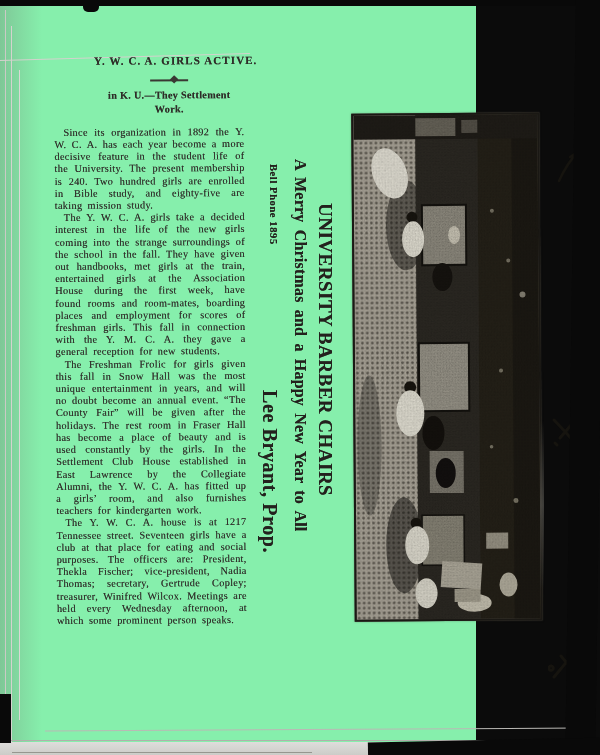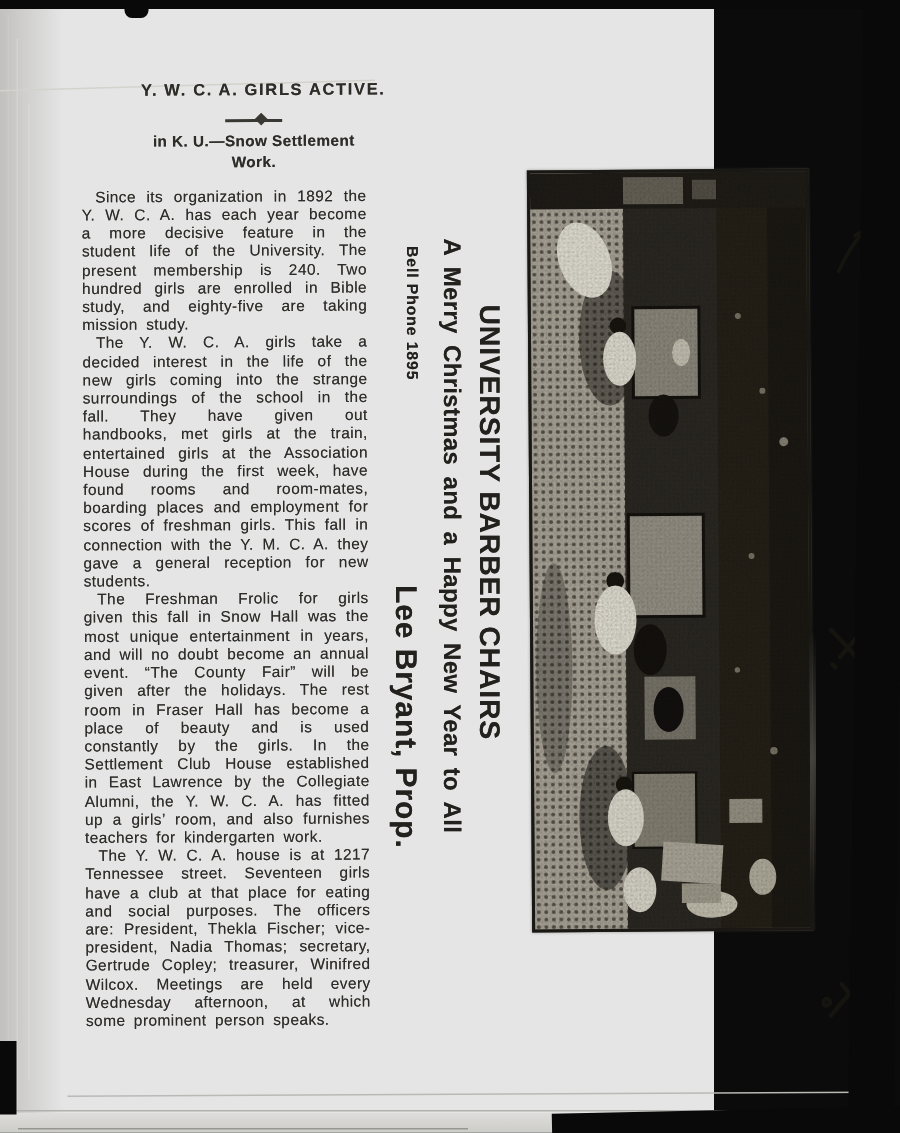--- a/index.html
+++ b/index.html
@@ -1,17 +1,17 @@
 <!DOCTYPE html>
 <html><head>
 <meta charset="utf-8">
 <style>
   html,body{margin:0;padding:0;width:600px;height:755px;overflow:hidden;background:#0b0b0b;}
   *{box-sizing:border-box;}
-  .scan{position:absolute;left:0;top:0;width:476px;height:755px;background:#e5e5e5;font-family:Liberation Sans, sans-serif;}
+  .scan{position:absolute;left:0;top:0;width:476px;height:755px;background:#86efac;font-family:Liberation Serif, serif;}
   
   .edge{position:absolute;background:#090909;}
   .edge-top{left:0;top:0;width:600px;height:6px;}
   .edge-notch{left:83px;top:4px;width:16px;height:8px;border-radius:0 0 5px 5px;}
   .edge-right{left:576px;top:-10px;width:30px;height:790px;transform:rotate(0.8deg);transform-origin:top right;}
   .edge-bottom-wedge{left:368px;top:740px;width:240px;height:20px;transform:rotate(-1.2deg);}
   .edge-bottom-left{left:0;top:694px;width:11px;height:49px;}
   
   .left-shade{position:absolute;left:0;top:0;width:42px;height:100%;background:linear-gradient(to right,rgba(110,108,102,.30),rgba(110,108,102,0));}
   .vline{position:absolute;width:1px;background:#cbcac5;}
@@ -55,21 +55,21 @@
   <div class="vline v3"></div>
   <div class="diag-top"></div>
 
   <div class="article">
     <div class="headline">Y. W. C. A. GIRLS ACTIVE.</div>
     <div class="divider">
       <span class="div-line"></span>
       <span class="div-diamond"></span>
     </div>
     <div class="subhead">
-      <div>in K. U.—Snow Settlement</div>
+      <div>in K. U.—They Settlement</div>
       <div>Work.</div>
     </div>
     <div class="bodytext">
       <p>Since its organization in 1892 the Y. W. C. A. has each year become a more decisive feature in the student life of the University.  The present membership is 240.  Two hundred girls are enrolled in Bible study, and eighty-five are taking mission study.</p>
       <p>The Y. W. C. A. girls take a decided interest in the life of the new girls coming into the strange surroundings of the school in the fall.  They have given out handbooks, met girls at the train, entertained girls at the Association House during the first week, have found rooms and room-mates, boarding places and employment for scores of freshman girls.  This fall in connection with the Y. M. C. A. they gave a general reception for new students.</p>
       <p>The Freshman Frolic for girls given this fall in Snow Hall was the most unique entertainment in years, and will no doubt become an annual event.  “The County Fair” will be given after the holidays.  The rest room in Fraser Hall has become a place of beauty and is used constantly by the girls.  In the Settlement Club House established in East Lawrence by the Collegiate Alumni, the Y. W. C. A. has fitted up a girls’ room, and also furnishes teachers for kindergarten work.</p>
       <p>The Y. W. C. A. house is at 1217 Tennessee street.  Seventeen girls have a club at that place for eating and social purposes.  The officers are:  President, Thekla Fischer; vice-president, Nadia Thomas; secretary, Gertrude Copley; treasurer, Winifred Wilcox.  Meetings are held every Wednesday afternoon, at which some prominent person speaks.</p>
     </div>
 
   </div>

